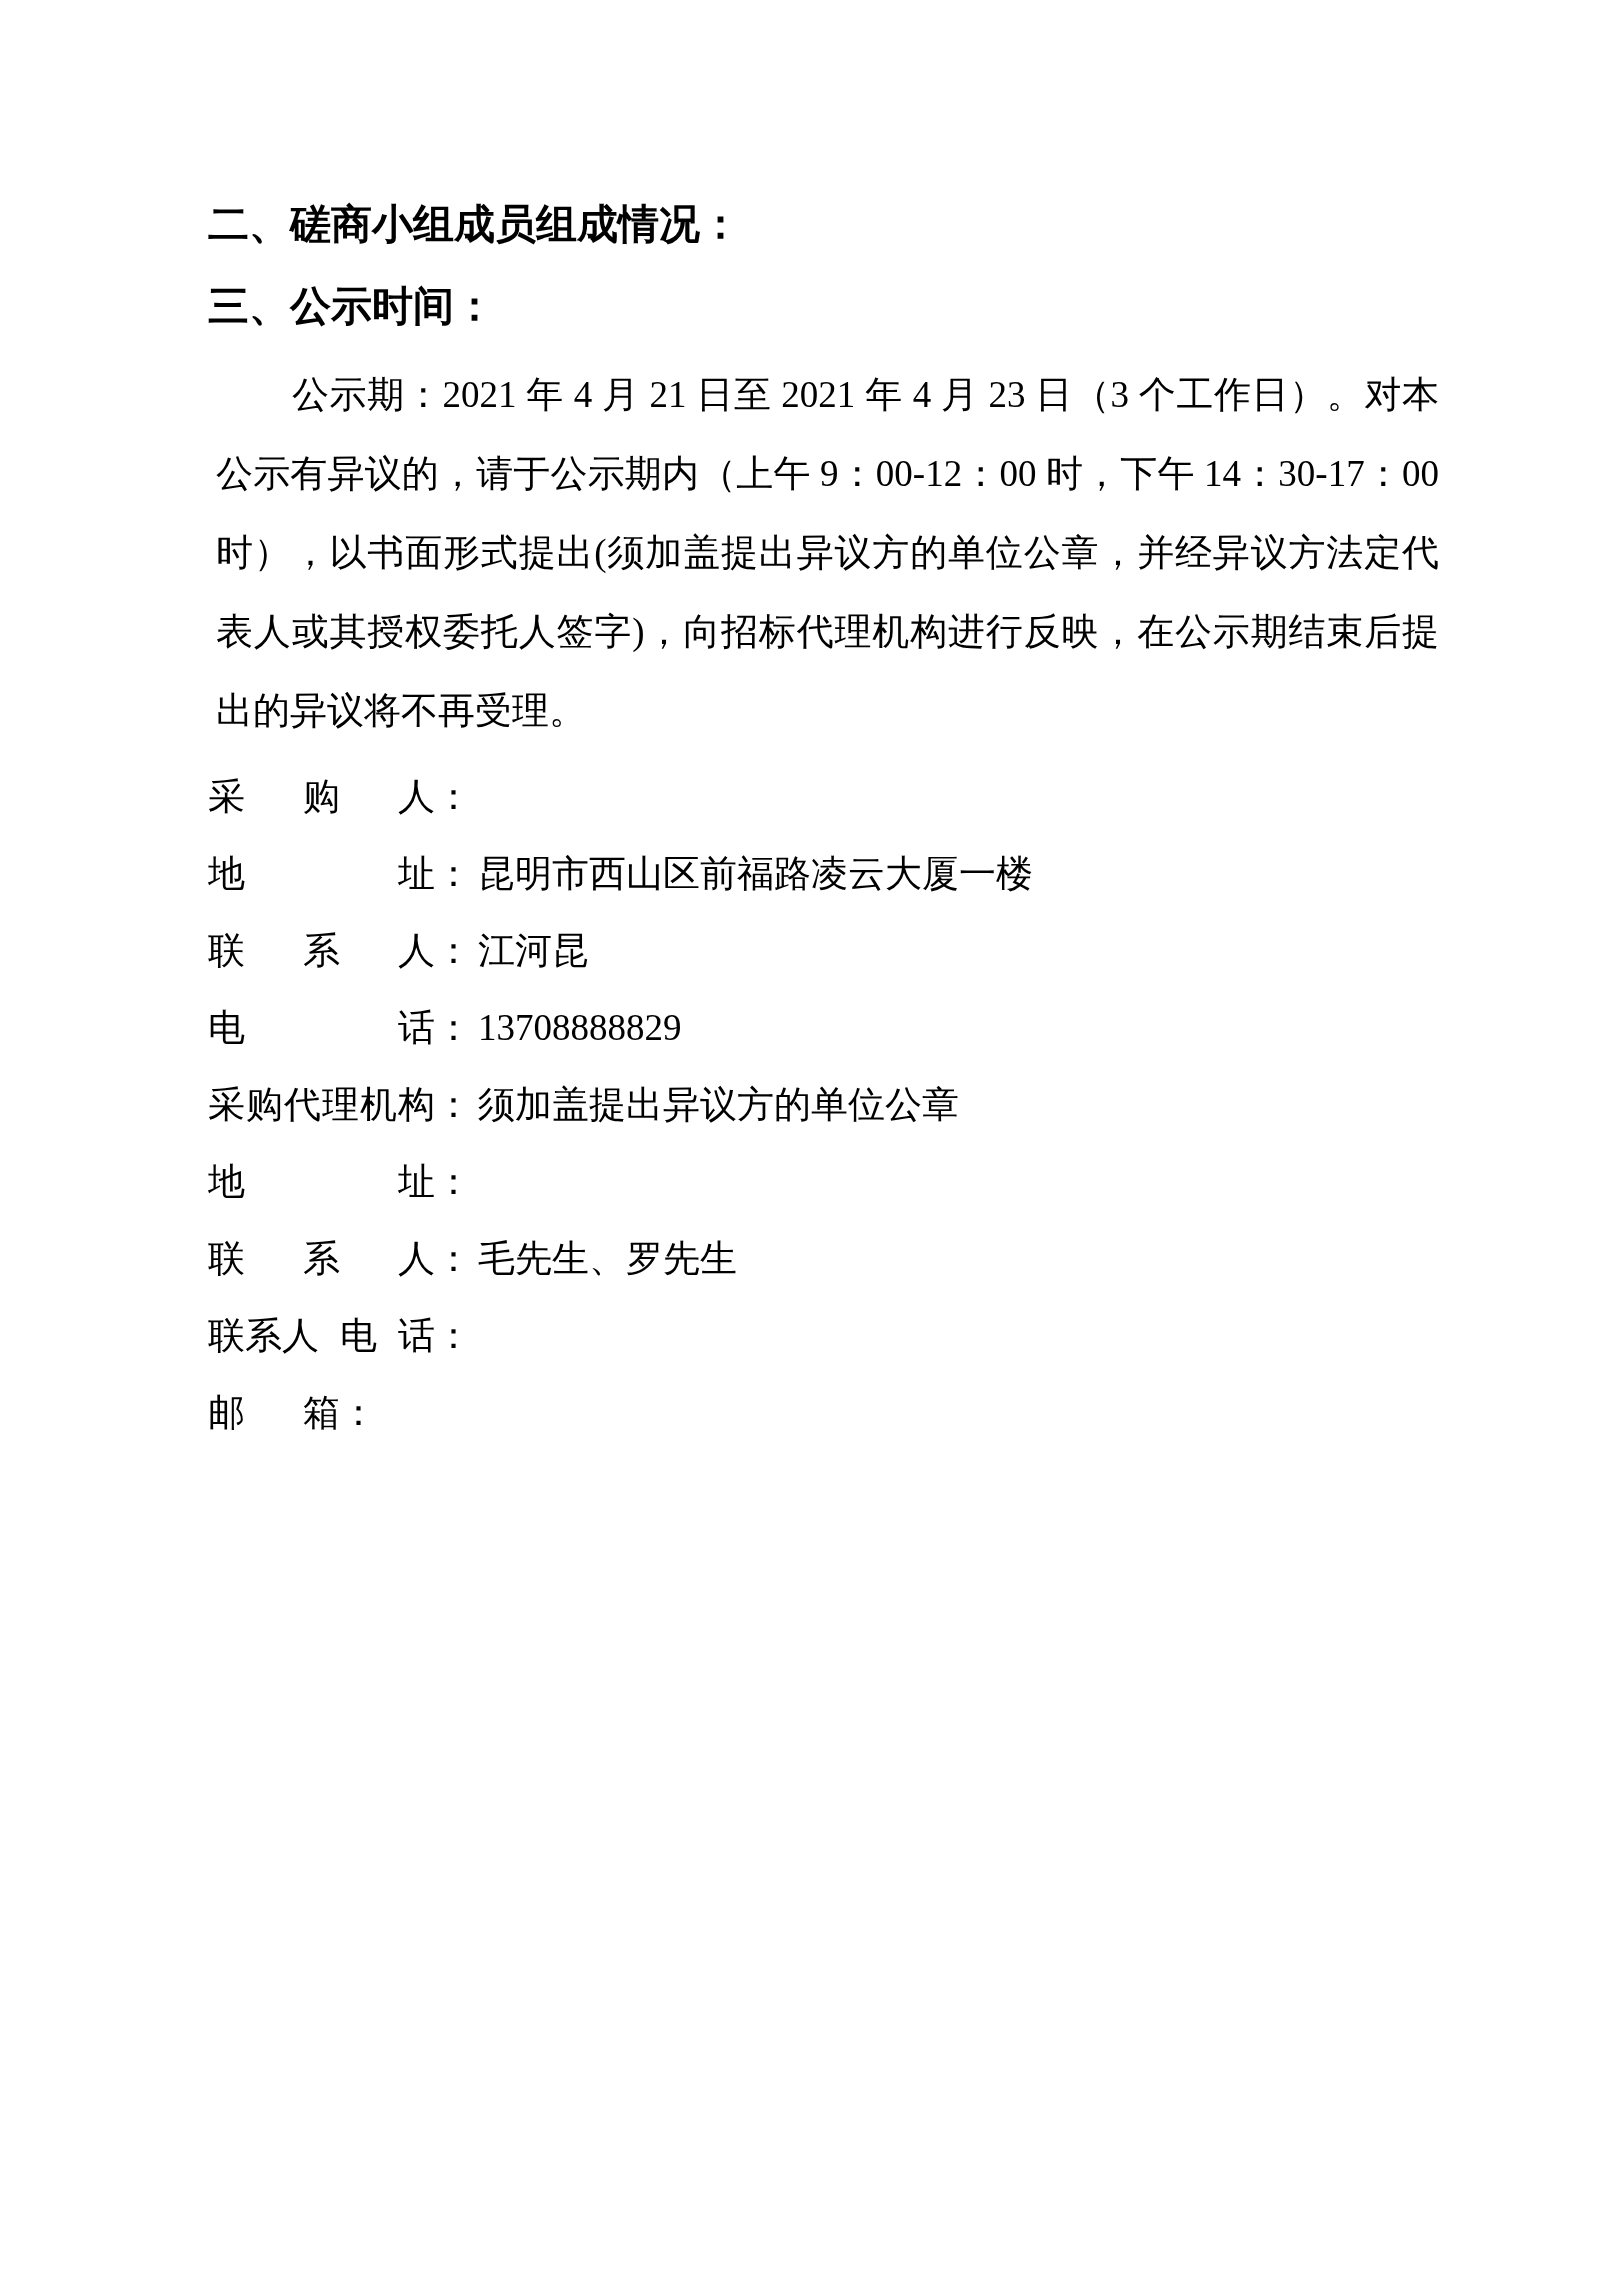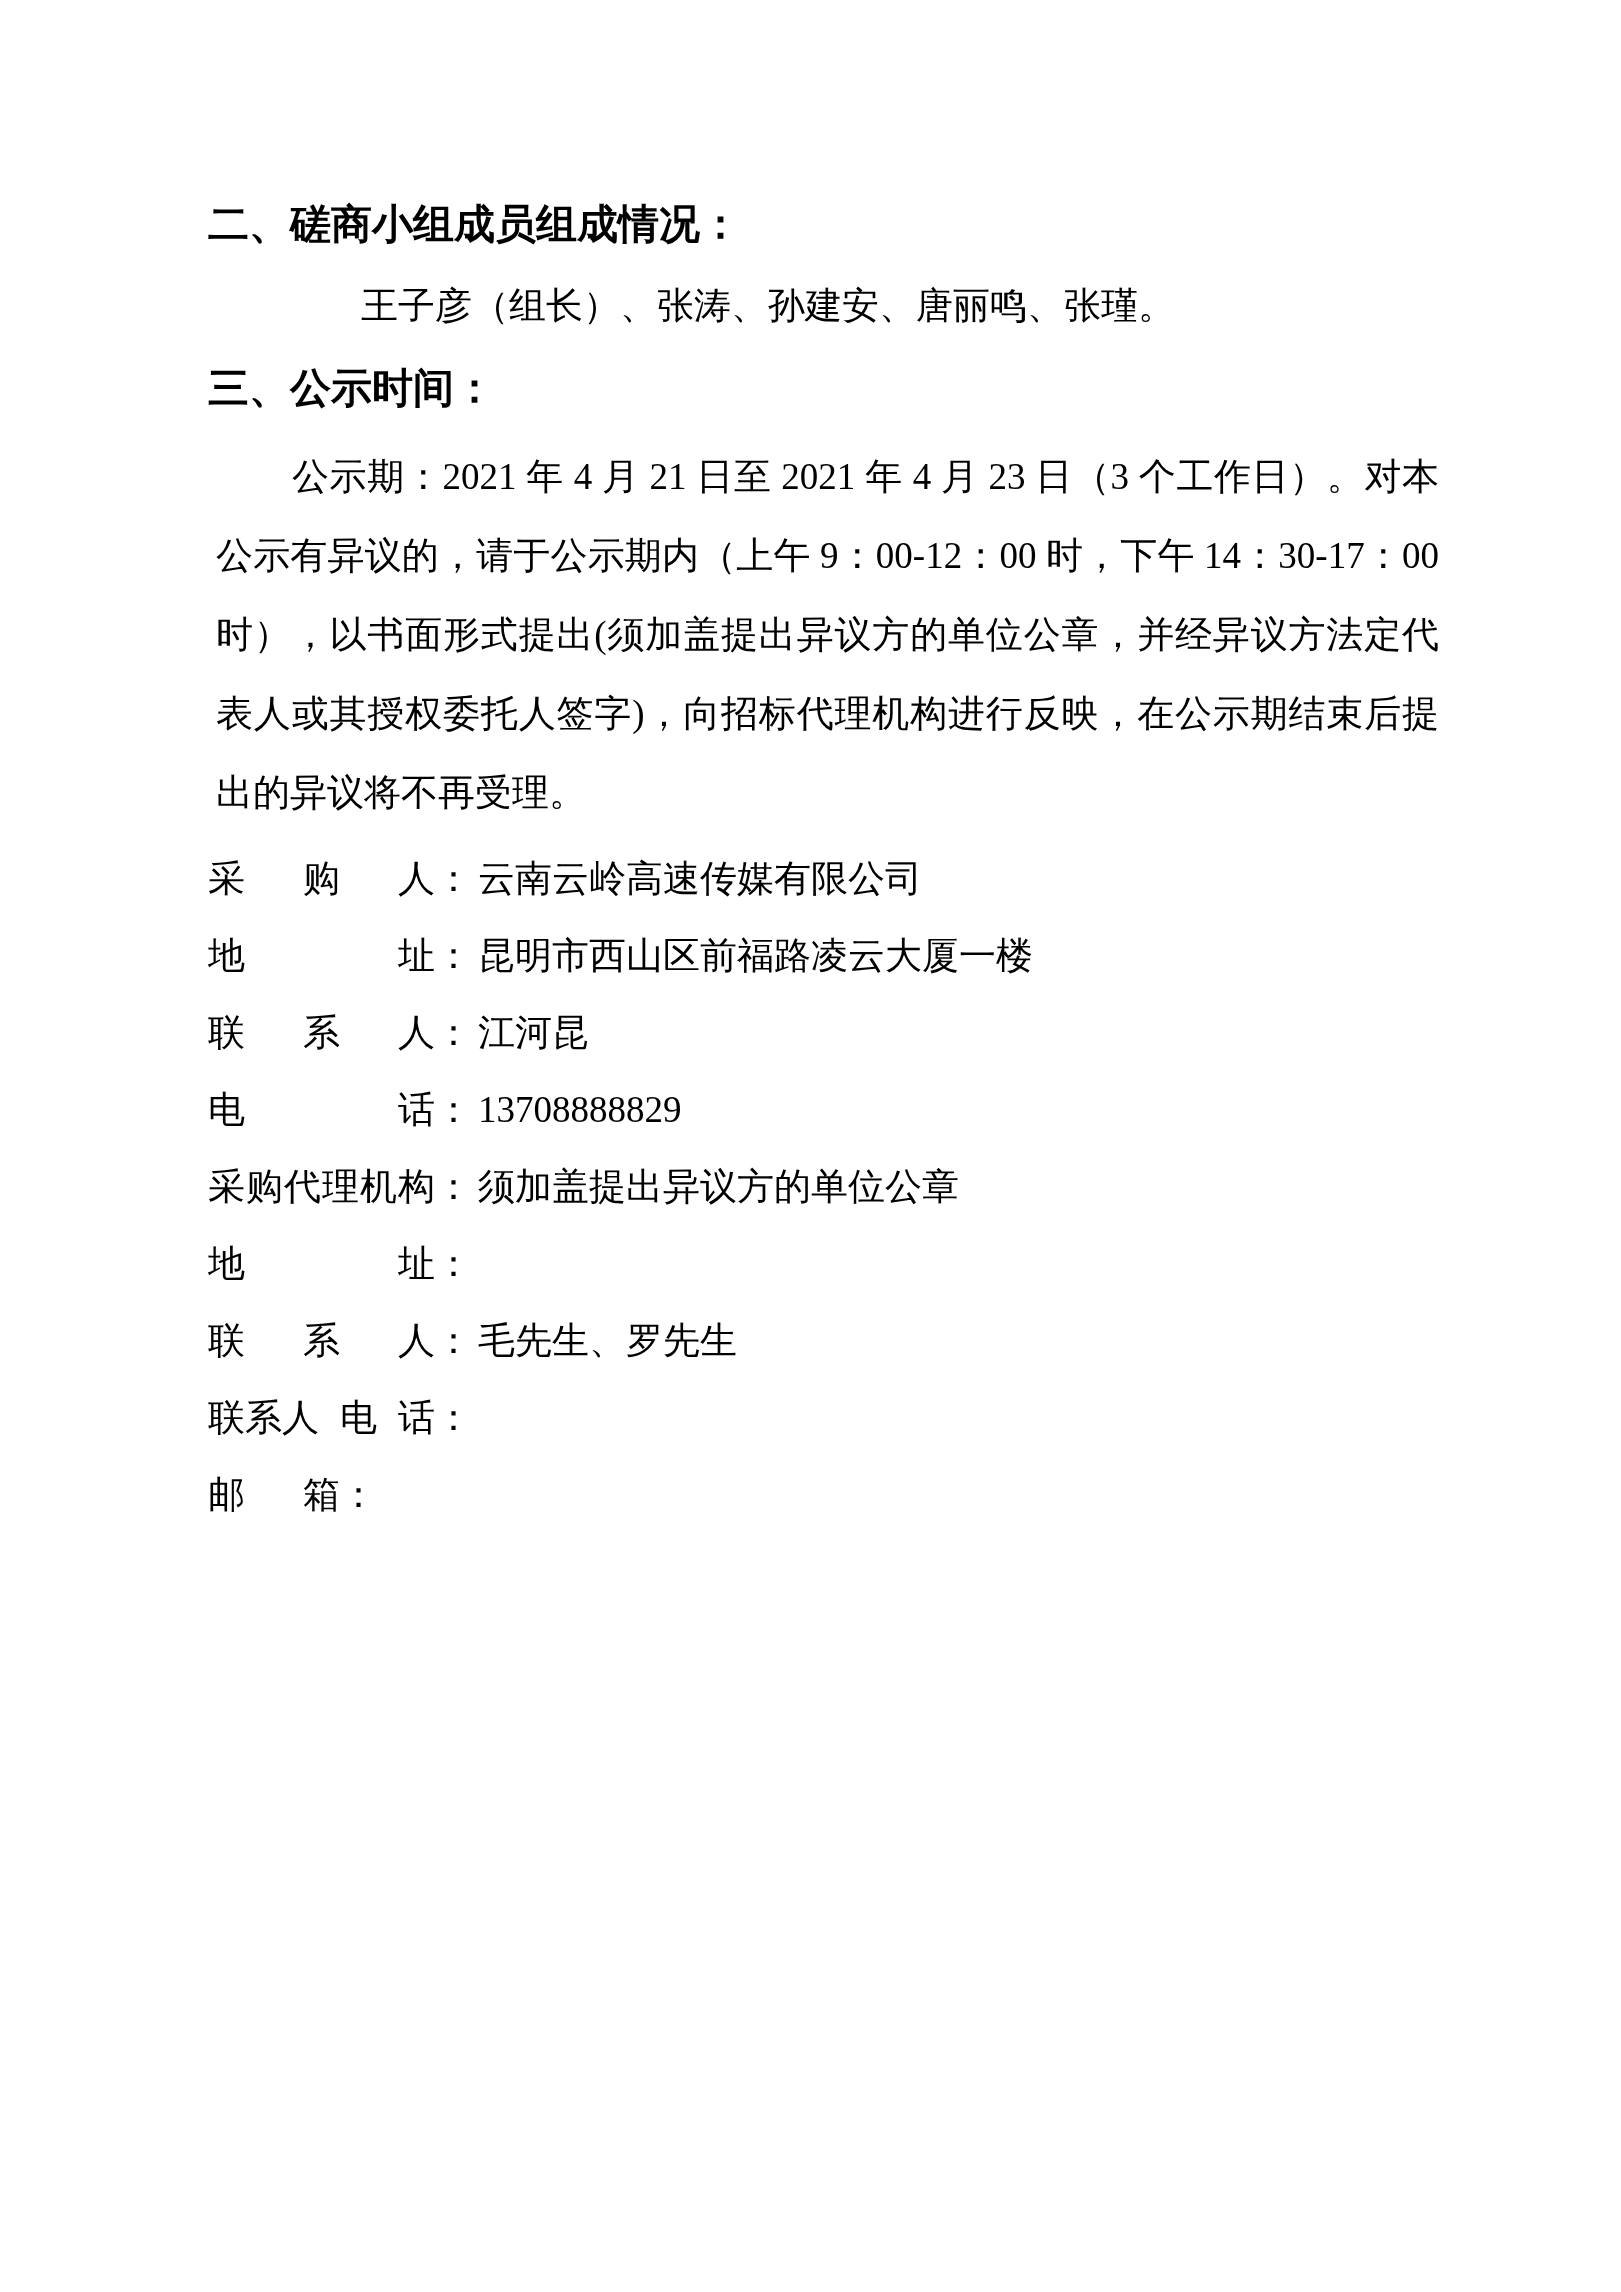--- a/index.html
+++ b/index.html
@@ -73,31 +73,29 @@
     flex: none;
   }
 </style>
 </head>
 <body>
 
 <div class="page">
 
   <p class="heading">二、磋商小组成员组成情况：</p>
 
-  <p class="members-line">王子彦（组长）、张涛、孙建安、唐丽鸣、张瑾。</p>
 
   <p class="heading">三、公示时间：</p>
 
   <p class="body-paragraph">公示期：2021 年 4 月 21 日至 2021 年 4 月 23 日（3 个工作日）。对本公示有异议的，请于公示期内（上午 9：00-12：00 时，下午 14：30-17：00 时），以书面形式提出(须加盖提出异议方的单位公章，并经异议方法定代表人或其授权委托人签字)，向招标代理机构进行反映，在公示期结束后提出的异议将不再受理。</p>
 
   <div class="contact-list">
   <div class="contact-row">
     <span class="label-box"><span>采</span><span>购</span><span>人</span></span>
     <span class="colon">：</span>
-    <span class="value">云南云岭高速传媒有限公司</span>
   </div>
 
   <div class="contact-row">
     <span class="label-box"><span>地</span><span>址</span></span>
     <span class="colon">：</span>
     <span class="value">昆明市西山区前福路凌云大厦一楼</span>
   </div>
 
   <div class="contact-row">
     <span class="label-box"><span>联</span><span>系</span><span>人</span></span>

